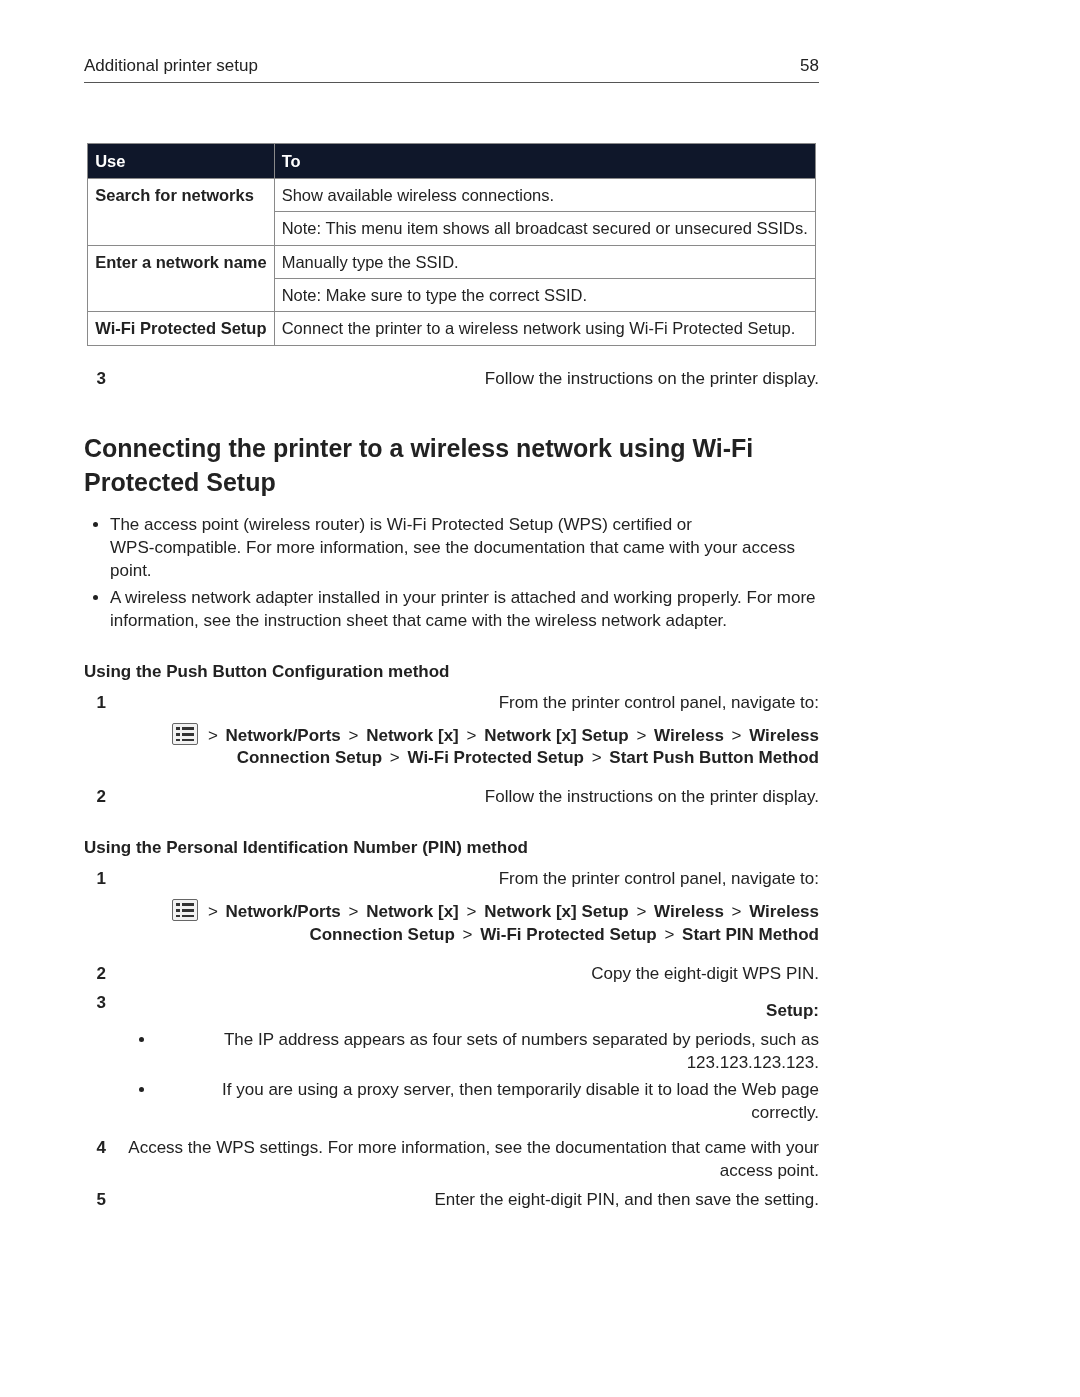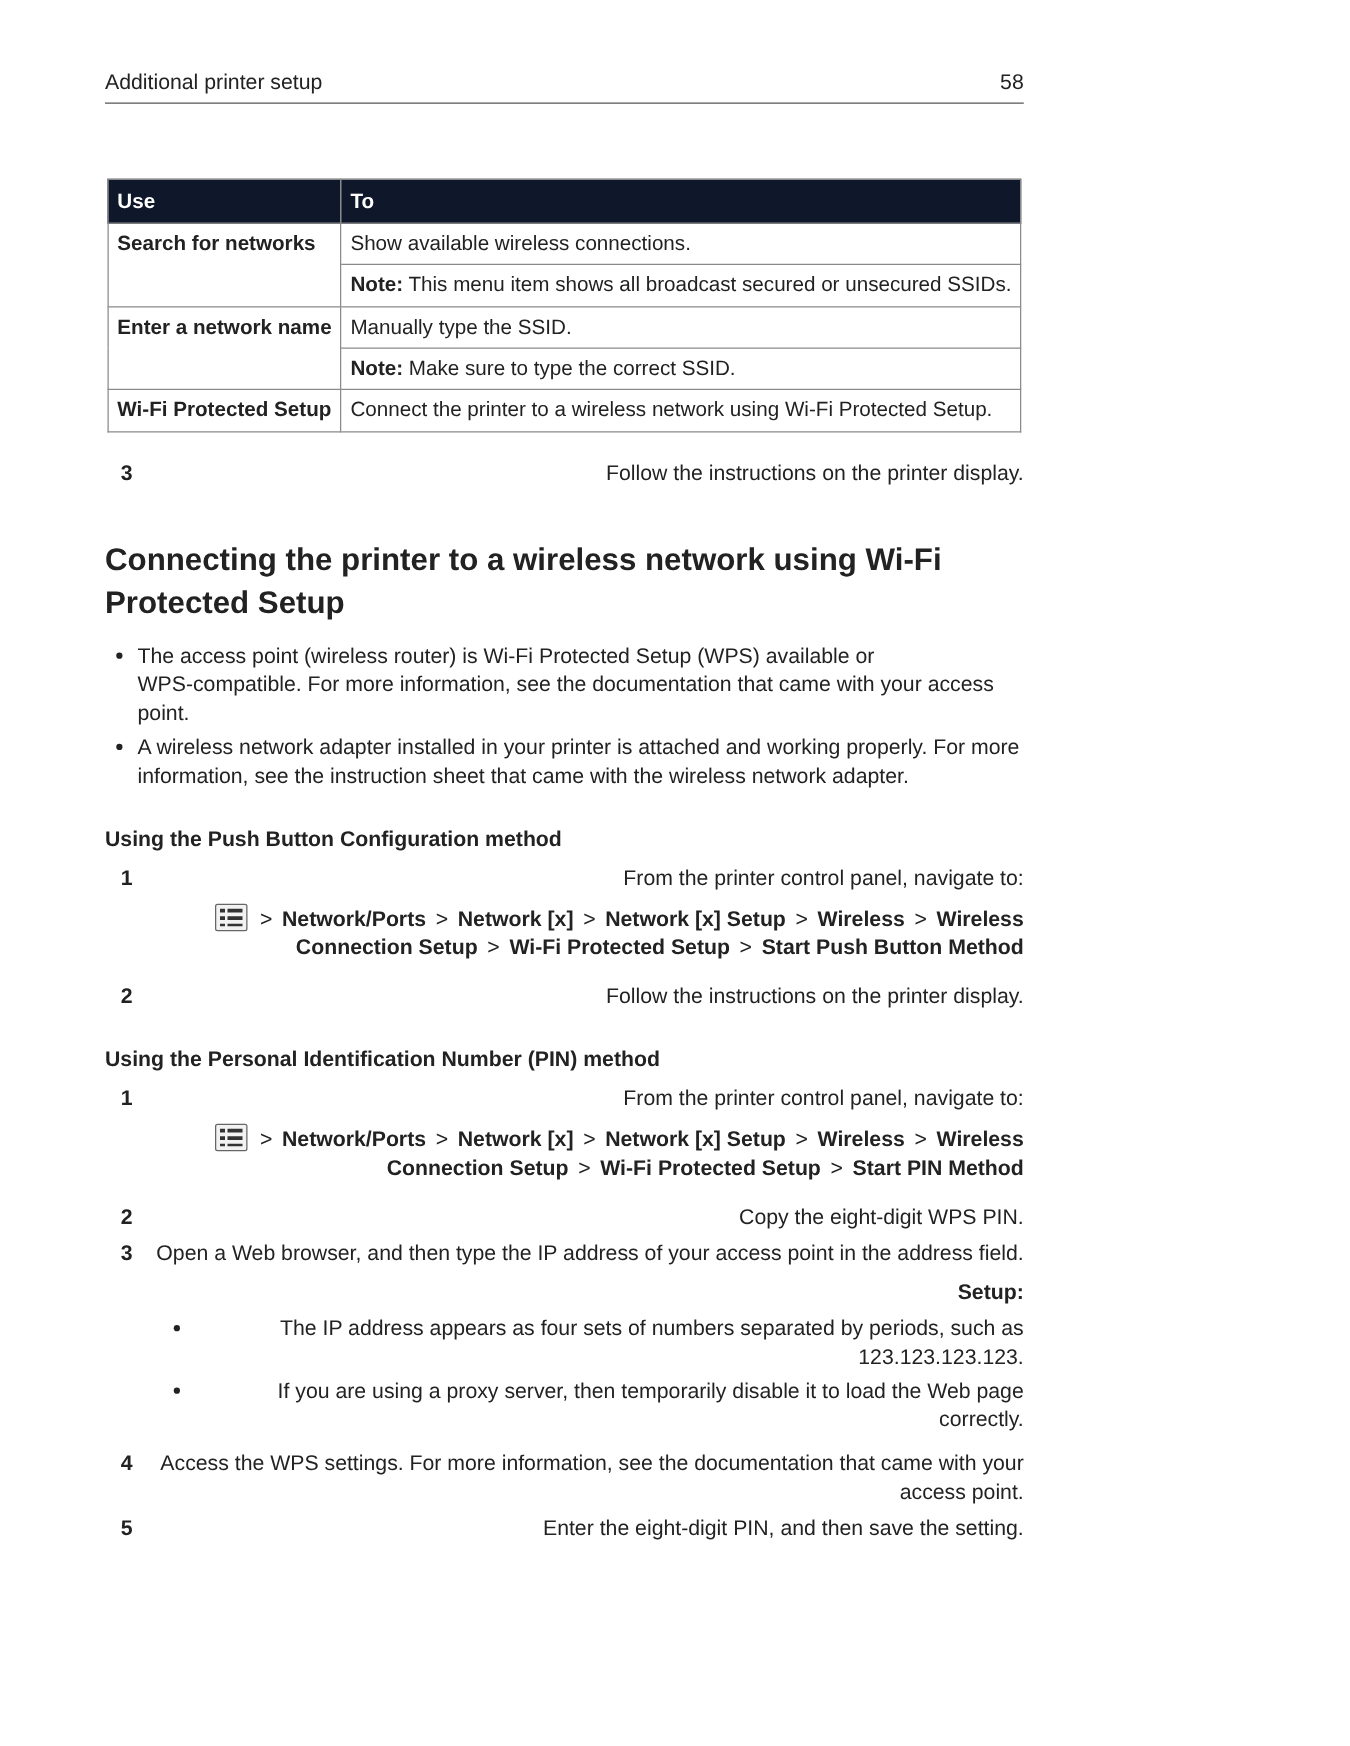--- a/index.html
+++ b/index.html
@@ -43,21 +43,21 @@
   table.opt th {
     background: #0f172a;
     color: #fff;
     font-weight: 700;
     padding: 6px 7px;
   }
   table.opt td.k {
     font-weight: 700;
     white-space: nowrap;
   }
-  .note-lead { font-weight: 700; }
+  .note-lead { font-weight: 400; }
   .ol {
     margin-left: 0px;
   }
   .li {
     display: flex;
     gap: 10px;
     margin: 4px 0 6px 0;
   }
   .li .num {
     width: 22px;
@@ -165,21 +165,21 @@
     <div class="ol">
       <div class="li">
         <div class="num">3</div>
         <div class="body">Follow the instructions on the printer display.</div>
       </div>
     </div>
 
     <h2 class="sec">Connecting the printer to a wireless network using Wi‑Fi Protected Setup</h2>
 
     <ul class="b">
-      <li>The access point (wireless router) is Wi‑Fi Protected Setup (WPS) available or WPS‑compatible. For more information, see the documentation that came with your access point.</li>
+      <li>The access point (wireless router) is Wi‑Fi Protected Setup (WPS) certified or WPS‑compatible. For more information, see the documentation that came with your access point.</li>
       <li>A wireless network adapter installed in your printer is attached and working properly. For more information, see the instruction sheet that came with the wireless network adapter.</li>
     </ul>
 
     <h3 class="sub">Using the Push Button Configuration method</h3>
 
     <div class="ol">
       <div class="li">
         <div class="num">1</div>
         <div class="body">
           <div>From the printer control panel, navigate to:</div>
@@ -208,21 +208,20 @@
           </div>
         </div>
       </div>
       <div class="li">
         <div class="num">2</div>
         <div class="body">Copy the eight‑digit WPS PIN.</div>
       </div>
       <div class="li">
         <div class="num">3</div>
         <div class="body">
-          <div>Open a Web browser, and then type the IP address of your access point in the address field.</div>
           <div class="notes-lead">Setup:</div>
           <ul class="b inner">
             <li>The IP address appears as four sets of numbers separated by periods, such as 123.123.123.123.</li>
             <li>If you are using a proxy server, then temporarily disable it to load the Web page correctly.</li>
           </ul>
         </div>
       </div>
       <div class="li">
         <div class="num">4</div>
         <div class="body">Access the WPS settings. For more information, see the documentation that came with your access point.</div>

